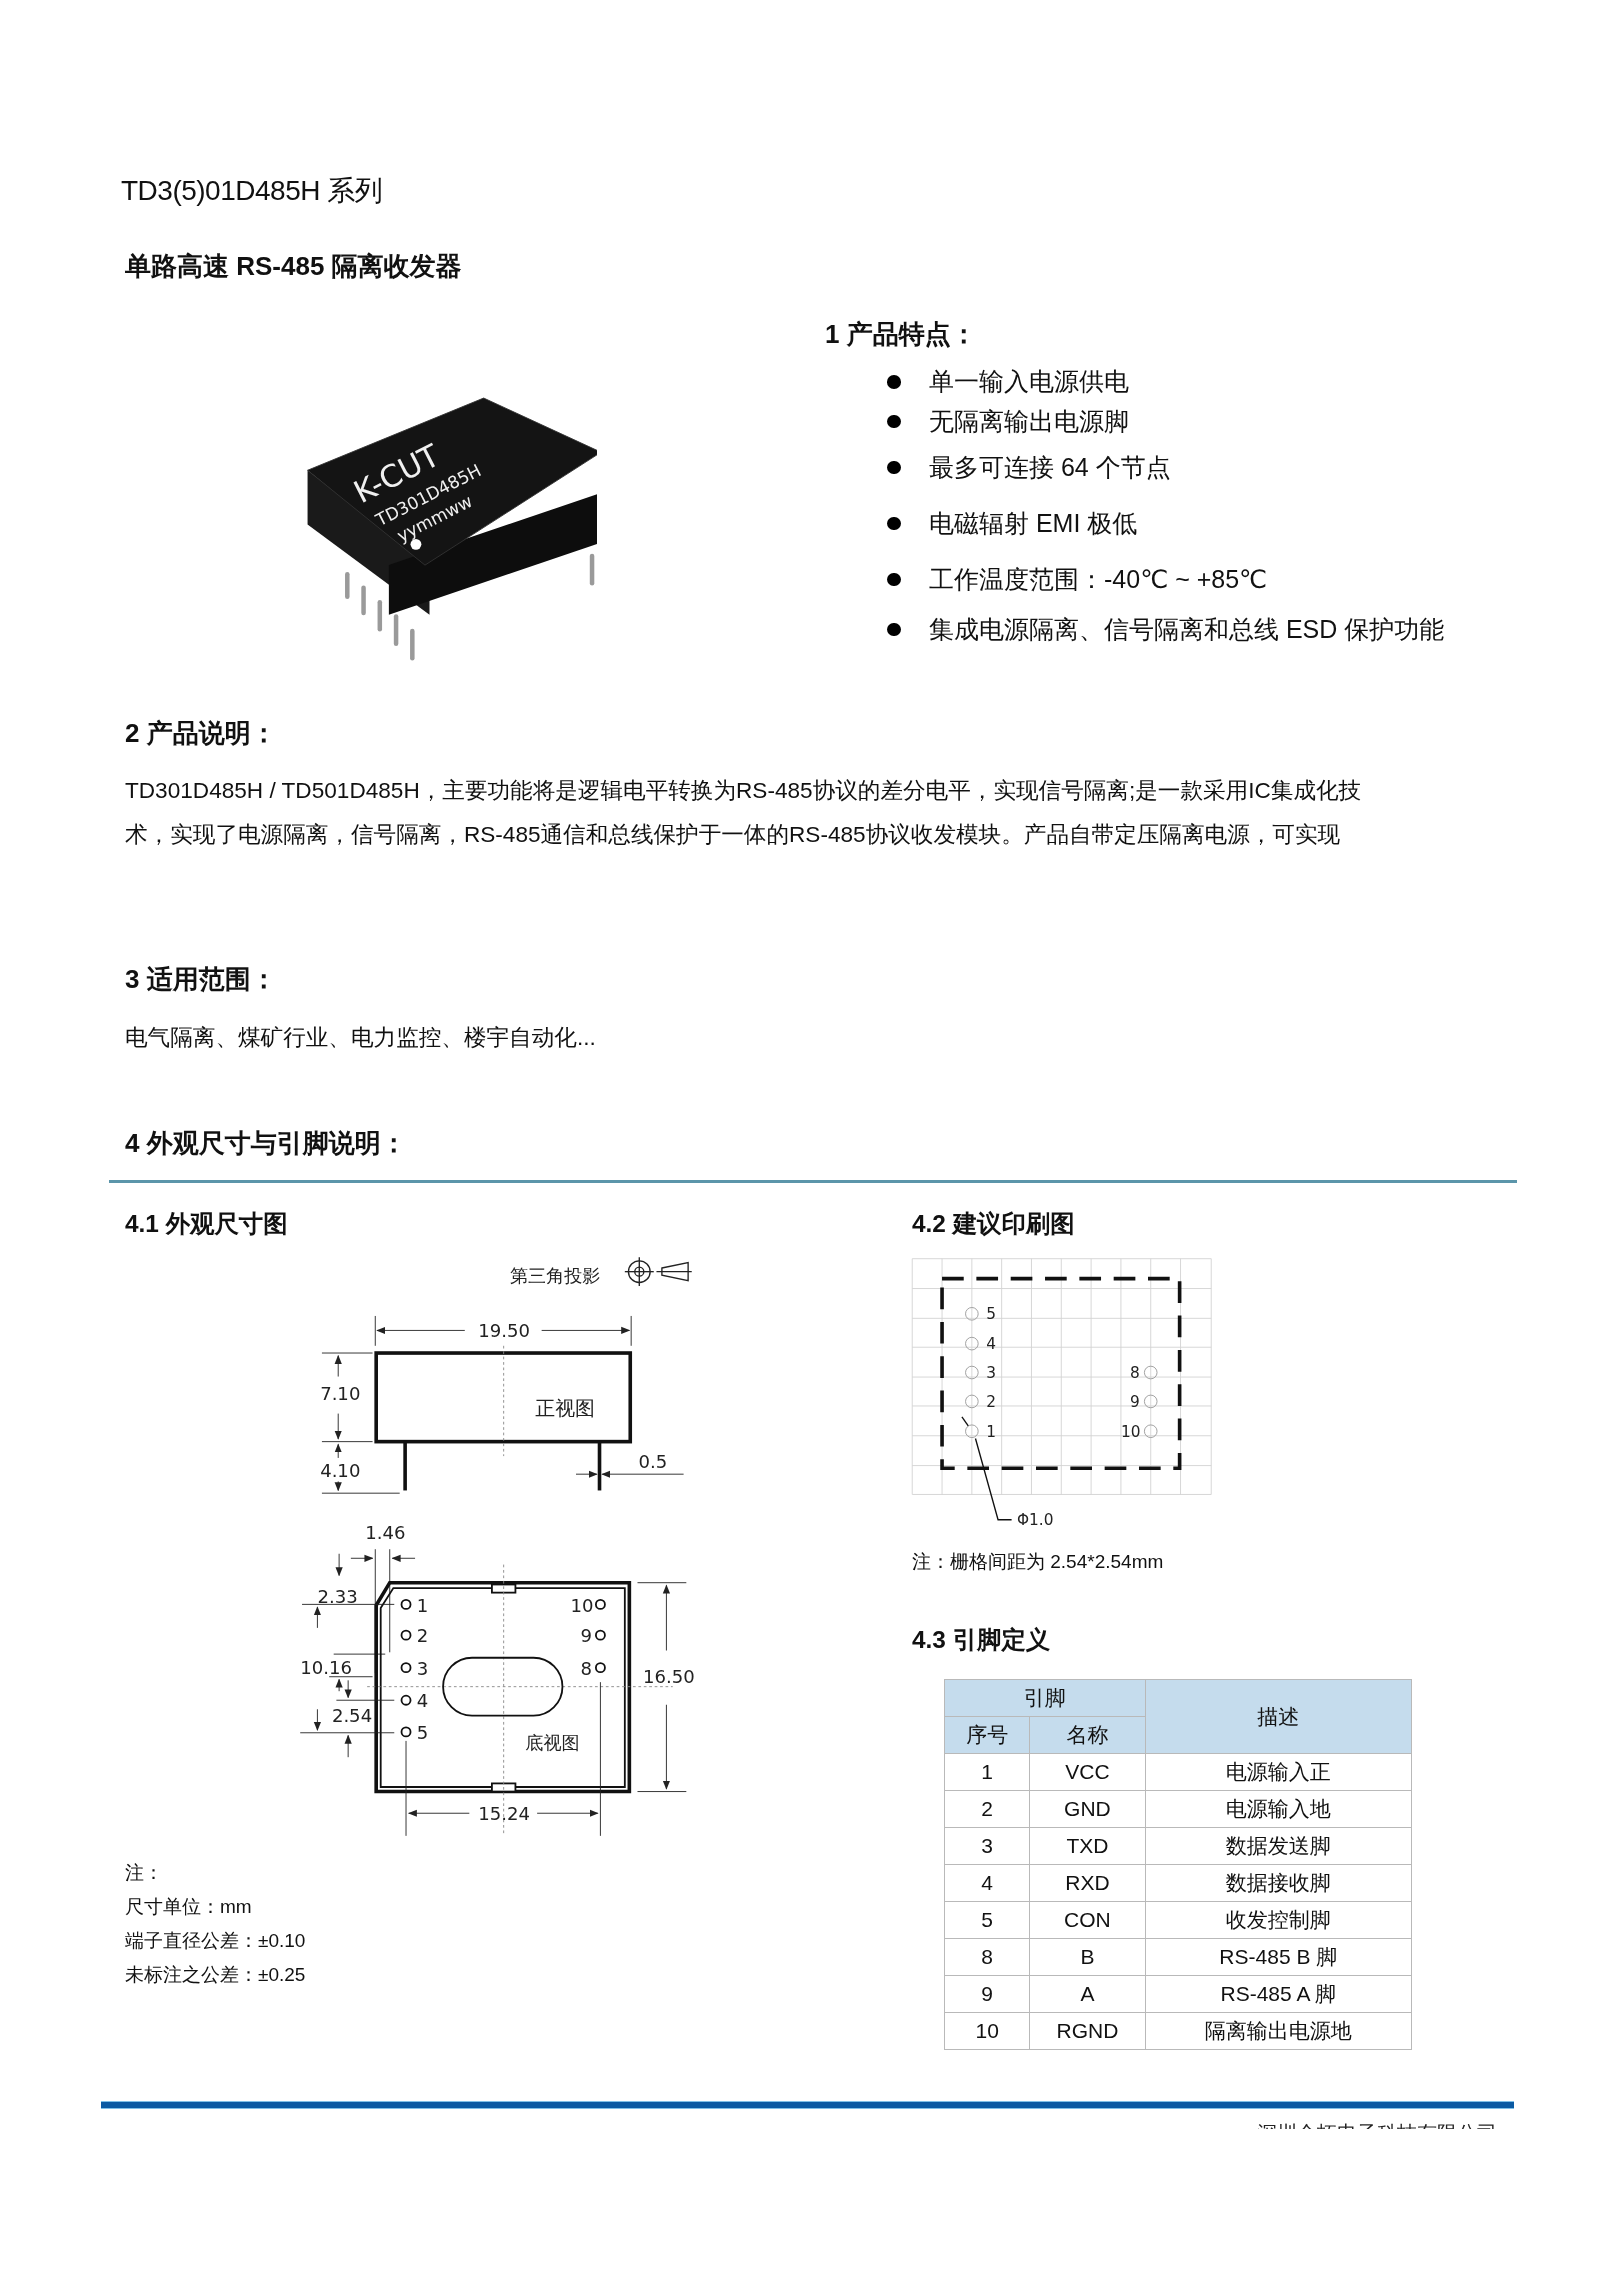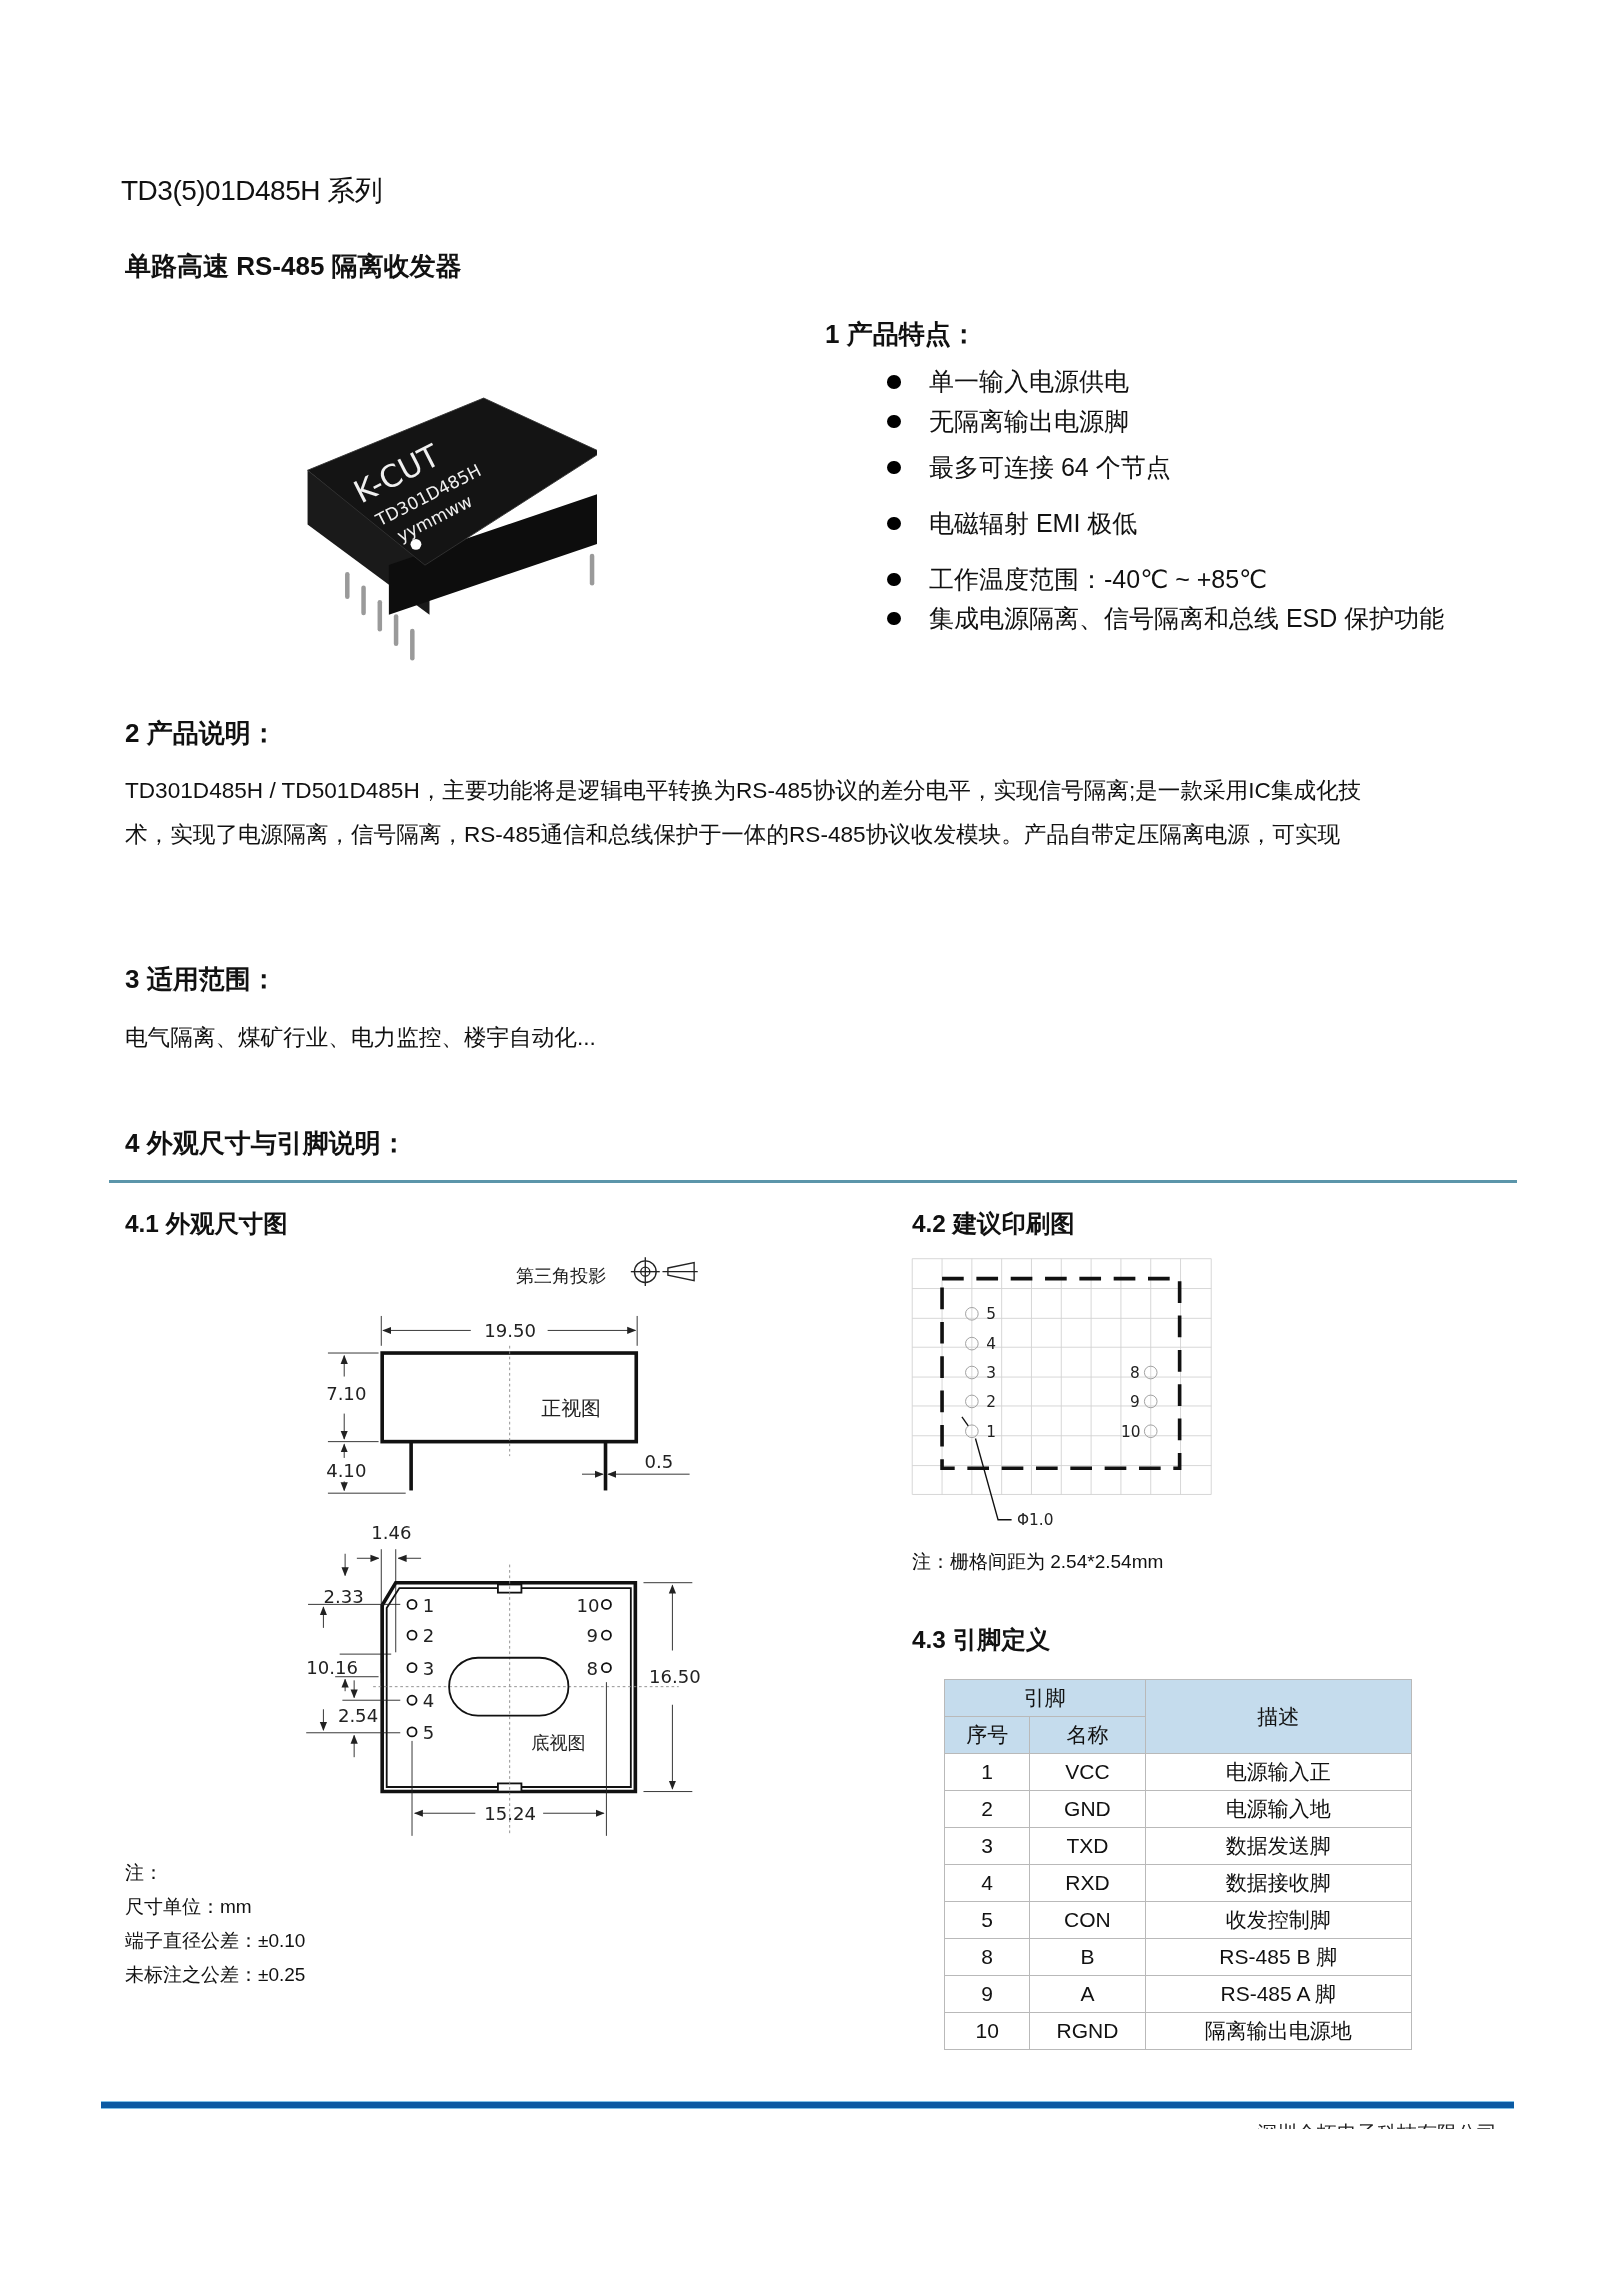--- a/index.html
+++ b/index.html
@@ -59,40 +59,40 @@
     <circle cx="160" cy="172" r="6" fill="#fff"></circle>
   </svg>
 </div>
 
 <div class="abs h2" style="left:825px; top:317px;">1 产品特点：</div>
 <ul class="abs feat-list">
   <li style="margin-bottom:14.5px"><span class="dot"></span><span>单一输入电源供电</span></li>
   <li style="margin-bottom:21px"><span class="dot"></span><span>无隔离输出电源脚</span></li>
   <li style="margin-bottom:31px"><span class="dot"></span><span>最多可连接 64 个节点</span></li>
   <li style="margin-bottom:31px"><span class="dot"></span><span>电磁辐射 EMI 极低</span></li>
-  <li style="margin-bottom:14px"><span class="dot"></span><span>工作温度范围：-40℃ ~ +85℃</span></li>
+  <li style="margin-bottom:25px"><span class="dot"></span><span>工作温度范围：-40℃ ~ +85℃</span></li>
   <li><span class="dot"></span><span>集成电源隔离、信号隔离和总线 ESD 保护功能</span></li>
 </ul>
 
 <div class="abs h2" style="left:125px; top:716px;">2 产品说明：</div>
 <div class="abs desc">
   <div>TD301D485H / TD501D485H，主要功能将是逻辑电平转换为RS-485协议的差分电平，实现信号隔离;是一款采用IC集成化技</div>
   <div>术，实现了电源隔离，信号隔离，RS-485通信和总线保护于一体的RS-485协议收发模块。产品自带定压隔离电源，可实现</div>
 </div>
 
 <div class="abs h2" style="left:125px; top:962px;">3 适用范围：</div>
 <div class="abs scope">电气隔离、煤矿行业、电力监控、楼宇自动化...</div>
 
 <div class="abs h2" style="left:125px; top:1126px;">4 外观尺寸与引脚说明：</div>
 <div class="abs rule-thin"></div>
 
 <div class="abs h3" style="left:125px; top:1208px;">4.1 外观尺寸图</div>
 <div class="abs h3" style="left:912px; top:1208px;">4.2 建议印刷图</div>
 
-<div class="abs" style="left:299px; top:1248px; width:434px; height:588px;">
+<div class="abs" style="left:293px; top:1248px; width:434px; height:588px;">
   <svg width="434" height="588" viewBox="0 0 480 650" font-size="20" fill="#222">
     <defs>
       <marker id="ar" markerWidth="10" markerHeight="10" refX="9" refY="5" orient="auto">
           <path d="M0,1 L10,5 L0,9 z" fill="#222"></path>
         </marker>
     </defs>
 
     <text x="240" y="37" font-size="20">第三角投影</text>
     <g stroke="#222" stroke-width="1.5" fill="none">
       <circle cx="383" cy="26" r="12"></circle>

